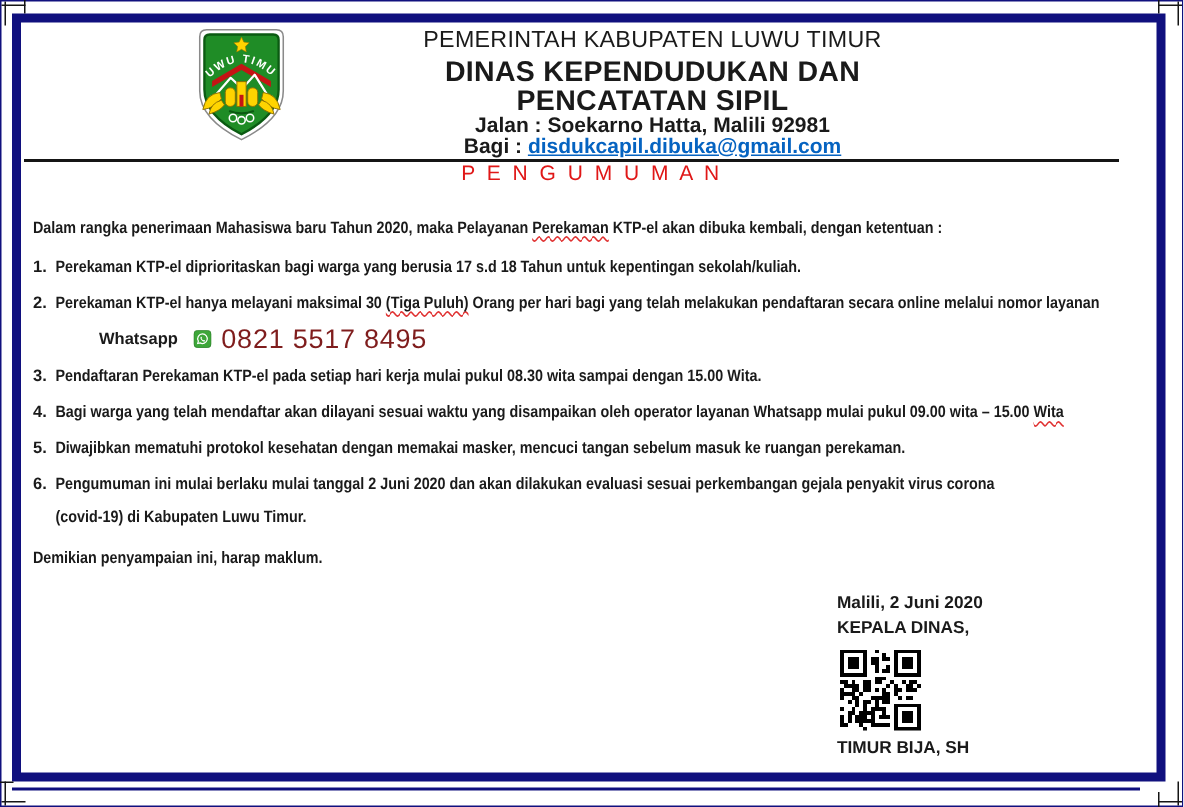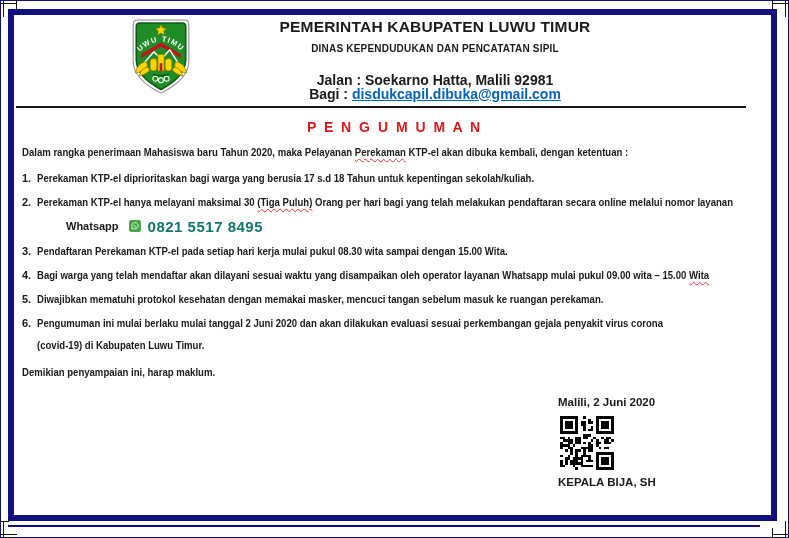--- a/index.html
+++ b/index.html
@@ -8,42 +8,42 @@
     font-family:"Liberation Sans", sans-serif; color:#1a1a1a; overflow:hidden;
   }
   
   .frame-outer { position:absolute; inset:0; border:1px solid #10107e; pointer-events:none; }
   .frame-thick { position:absolute; left:8px; top:9px; right:12px; bottom:17px; border:6px solid #10107e; pointer-events:none; }
   .frame-bottom-line { position:absolute; left:8px; bottom:11px; width:752px; height:2px; background:#10107e; }
   .cm { position:absolute; background:#151515; }
   
   .logo { position:absolute; left:128px; top:18px; width:66px; height:77px; }
   .hdr-text { position:absolute; left:235px; top:17px; width:400px; text-align:center; }
-  .hdr-line1 { font-size:15.5px; font-weight:bold; line-height:19px; margin:0; letter-spacing:0.2px; }
-  .hdr-line2 { font-size:10px; font-weight:bold; line-height:19px; margin:3px 0 16px 0; letter-spacing:0.2px; }
+  .hdr-line1 { font-size:15.5px; font-weight:normal; line-height:19px; margin:0; letter-spacing:0.2px; }
+  .hdr-line2 { font-size:19px; font-weight:bold; line-height:19px; margin:3px 0 0 0; letter-spacing:0.2px; }
   .hdr-addr  { font-size:14px; font-weight:bold; line-height:13.5px; }
   .hdr-email a, .email-link { color:#0563c1; text-decoration:underline; cursor:pointer; }
   .divider { position:absolute; left:16px; top:106px; width:730px; height:2px; background:#151515; }
   
   .doc-title {
-    position:absolute; left:0; top:119px; width:100%; text-align:center;
-    color:#e01717; font-size:14px; font-weight:bold; letter-spacing:2px;
+    position:absolute; left:0; top:107px; width:100%; text-align:center;
+    color:#e01717; font-size:14px; font-weight:normal; letter-spacing:2px;
   }
   
   .content { position:absolute; left:22px; top:146px; width:742px; font-size:11px; font-weight:bold; }
   .shrink { transform:scaleX(0.87); transform-origin:0 0; white-space:nowrap; }
   .intro { line-height:13px; margin-bottom:13px; }
   .item { display:flex; margin-bottom:11px; line-height:13px; }
   .num { flex:0 0 15px; }
   .itext { flex:1 1 auto; }
   .sic { text-decoration:underline wavy #e03030; text-decoration-thickness:1px; text-underline-offset:2px; }
   .wa-line { display:flex; align-items:center; margin-top:9px; height:16px; }
   .wa-label { font-size:11px; font-weight:bold;margin-left:29px; }
   .wa-icon { width:12px; height:12px; margin:0 7px 0 10px; }
-  .wa-number { color:#0f766e; font-size:15px; font-weight:bold; letter-spacing:0.5px; }
+  .wa-number { color:#7f1d1d; font-size:18px; font-weight:normal; letter-spacing:0.5px; }
   .item6-line2 { margin-top:9px; }
   .closing { margin-top:14px; line-height:13px; }
   
   .sig { position:absolute; left:558px; top:394px; width:170px; font-size:11.5px; font-weight:bold; }
   .sig-line { line-height:17px; }
   .sig-qr { margin:5px 0 4px 0; display:block; }
   .sig-name { line-height:17px; }
 </style>
 </head>
 <body>
@@ -147,20 +147,21 @@
         <span class="shrink" style="display:block">Pengumuman ini mulai berlaku mulai tanggal 2 Juni 2020 dan akan dilakukan evaluasi sesuai perkembangan gejala penyakit virus corona</span>
         <span class="shrink item6-line2" style="display:block">(covid-19) di Kabupaten Luwu Timur.</span>
       </span>
     </div>
 
     <div class="closing shrink">Demikian penyampaian ini, harap maklum.</div>
   </div>
 
   <div class="sig">
     <div class="sig-line">Malili, 2 Juni 2020</div>
+    <div class="sig-line">KEPALA DINAS,</div>
     <svg id="qr" class="sig-qr" width="58" height="54" viewBox="0 0 21 21" shape-rendering="crispEdges">
         <rect x="9" y="0" width="1" height="1" fill="#000"></rect>
         <rect x="11" y="1" width="1" height="1" fill="#000"></rect>
         <rect x="8" y="2" width="1" height="1" fill="#000"></rect>
         <rect x="9" y="2" width="1" height="1" fill="#000"></rect>
         <rect x="11" y="2" width="1" height="1" fill="#000"></rect>
         <rect x="12" y="2" width="1" height="1" fill="#000"></rect>
         <rect x="8" y="3" width="1" height="1" fill="#000"></rect>
         <rect x="9" y="3" width="1" height="1" fill="#000"></rect>
         <rect x="9" y="4" width="1" height="1" fill="#000"></rect>
@@ -276,16 +277,16 @@
         <rect x="0" y="0" width="7" height="7" fill="#000"></rect>
         <rect x="1" y="1" width="5" height="5" fill="#fff"></rect>
         <rect x="2" y="2" width="3" height="3" fill="#000"></rect>
         <rect x="14" y="0" width="7" height="7" fill="#000"></rect>
         <rect x="15" y="1" width="5" height="5" fill="#fff"></rect>
         <rect x="16" y="2" width="3" height="3" fill="#000"></rect>
         <rect x="14" y="14" width="7" height="7" fill="#000"></rect>
         <rect x="15" y="15" width="5" height="5" fill="#fff"></rect>
         <rect x="16" y="16" width="3" height="3" fill="#000"></rect>
       </svg>
-    <div class="sig-name">KEPALA BIJA, SH</div>
+    <div class="sig-name">TIMUR BIJA, SH</div>
   </div>
 
 </div>
 
 </body></html>

